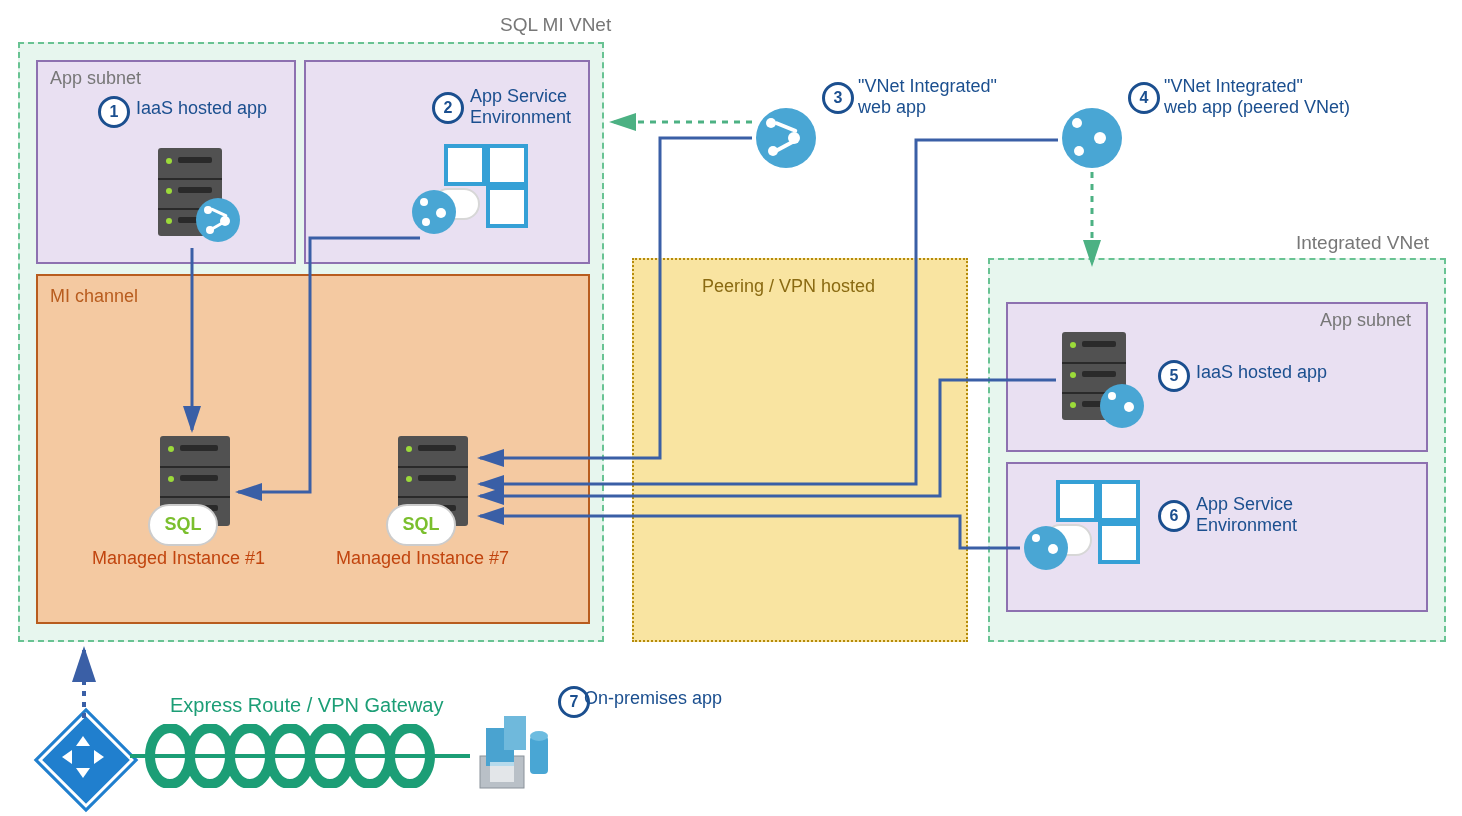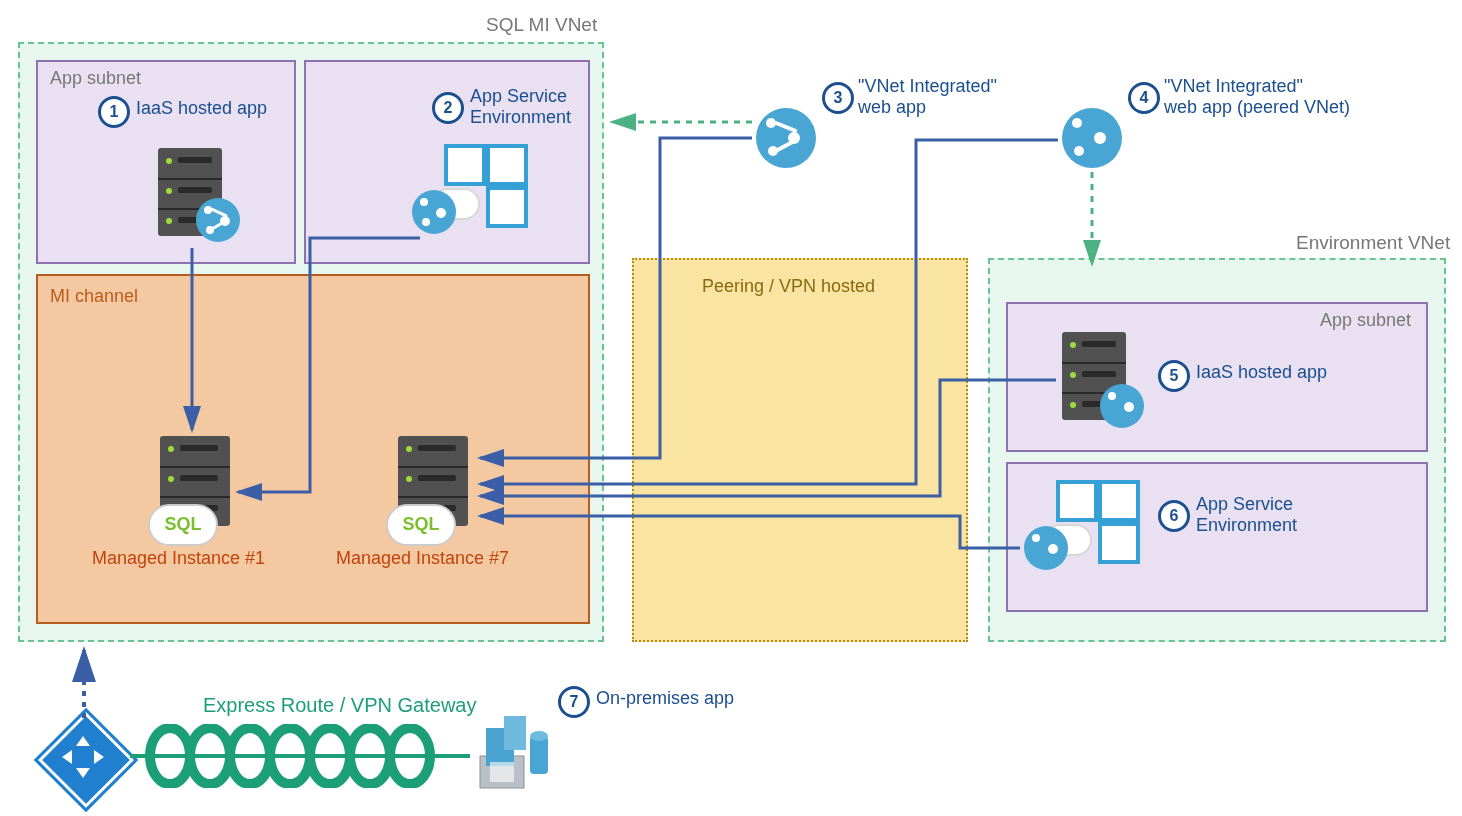--- a/index.html
+++ b/index.html
@@ -11,21 +11,21 @@
     position: relative;
     overflow: hidden;
   }
   .label {
     position: absolute;
     font-size: 18px;
     color: #777;
   }
   .label-blue { color: #1b4f8f; font-size: 18px; }
   .label-orange { color: #c1440e; font-size: 18px; }
-  .label-green { color: #1c9e76; font-size: 20px; font-weight: 500; margin-left: 33px; }
+  .label-green { color: #1c9e76; font-size: 20px; font-weight: 500; }
 
   
   .vnet-box {
     position: absolute;
     border: 2px dashed #69c393;
     background: #e7f6ee;
   }
   .app-subnet {
     position: absolute;
     border: 2px solid #8d71b0;
@@ -128,21 +128,21 @@
     position:absolute; left:56px; top:730px; width:54px; height:54px;
   }
 
   .onprem {
     position:absolute;
   }
 </style>
 </head>
 <body>
 
-<div class="label" style="left:486px; top:14px; font-size:19px;text-align:center;">SQL MI VNet</div>
+<div class="label" style="left:500px; top:14px; font-size:19px;text-align:center;">SQL MI VNet</div>
 
 <div class="vnet-box" style="left:18px; top:42px; width:582px; height:596px;"></div>
 
 <div class="app-subnet" style="left:36px; top:60px; width:256px; height:200px;"></div>
 <div class="label" style="left:50px; top:68px;">App subnet</div>
 <div class="badge" style="left:98px; top:96px;">1</div>
 <div class="label label-blue" style="left:136px; top:98px;">IaaS hosted app</div>
 
 <div class="server" style="left:158px; top:148px; width:64px; height:88px;">
   <span class="led" style="left:8px; top:10px;"></span>
@@ -230,21 +230,21 @@
   <div class="globe">
     <div class="dot" style="width:10px;height:10px;left:10px;top:10px;"></div>
     <div class="dot" style="width:12px;height:12px;left:32px;top:24px;"></div>
     <div class="dot" style="width:10px;height:10px;left:12px;top:38px;"></div>
   </div>
 </div>
 
 <div class="peering-box" style="left:632px; top:258px; width:332px; height:380px;"></div>
 <div class="label" style="left:702px; top:276px; color:#8a6a12;">Peering / VPN hosted</div>
 
-<div class="label" style="left:1296px; top:232px; font-size:19px;">Environment VNet</div>
+<div class="label" style="left:1296px; top:232px; font-size:19px;">Integrated VNet</div>
 <div class="vnet-box" style="left:988px; top:258px; width:454px; height:380px;"></div>
 
 <div class="app-subnet" style="left:1006px; top:302px; width:418px; height:146px;"></div>
 <div class="label" style="left:1320px; top:310px;">App subnet</div>
 
 <div class="server" style="left:1062px; top:332px; width:64px; height:88px;">
   <span class="led" style="left:8px; top:10px;"></span>
     <span class="slot" style="left:20px; top:9px; width:34px;"></span>
   <span class="led" style="left:8px; top:40px;"></span>
     <span class="slot" style="left:20px; top:39px; width:34px;"></span>
@@ -294,21 +294,21 @@
     <ellipse cx="80" cy="32" rx="20" ry="28"></ellipse>
     <ellipse cx="120" cy="32" rx="20" ry="28"></ellipse>
     <ellipse cx="160" cy="32" rx="20" ry="28"></ellipse>
     <ellipse cx="200" cy="32" rx="20" ry="28"></ellipse>
     <ellipse cx="240" cy="32" rx="20" ry="28"></ellipse>
     <ellipse cx="280" cy="32" rx="20" ry="28"></ellipse>
   </g>
 </svg>
 
 <div class="badge" style="left:558px; top:686px;">7</div>
-<div class="label label-blue" style="left:596px; top:688px;">On-premises app</div>
+<div class="label label-blue" style="left:584px; top:688px;">On-premises app</div>
 
 <svg class="onprem" style="left:474px; top:706px; width:86px; height:86px;" viewBox="0 0 86 86">
   <rect x="6" y="50" width="44" height="32" fill="#b9c0c7" stroke="#8a929a"></rect>
   <rect x="12" y="22" width="28" height="38" fill="#4aa3d0"></rect>
   <rect x="30" y="10" width="22" height="34" fill="#6fb9dc"></rect>
   <rect x="56" y="30" width="18" height="38" rx="4" fill="#49a6d4"></rect>
   <ellipse cx="65" cy="30" rx="9" ry="5" fill="#6dbce0"></ellipse>
   <rect x="16" y="56" width="24" height="20" fill="#fff" opacity="0.6"></rect>
 </svg>
 

